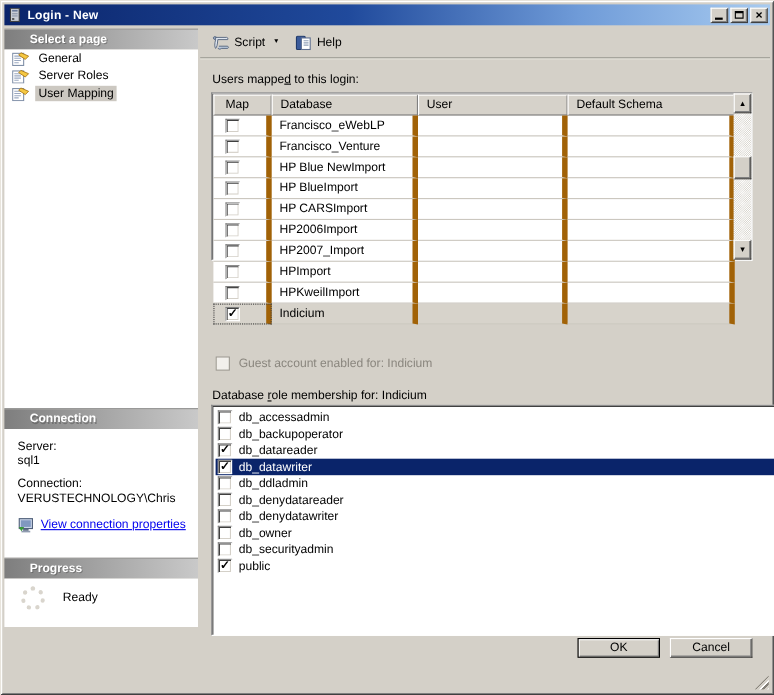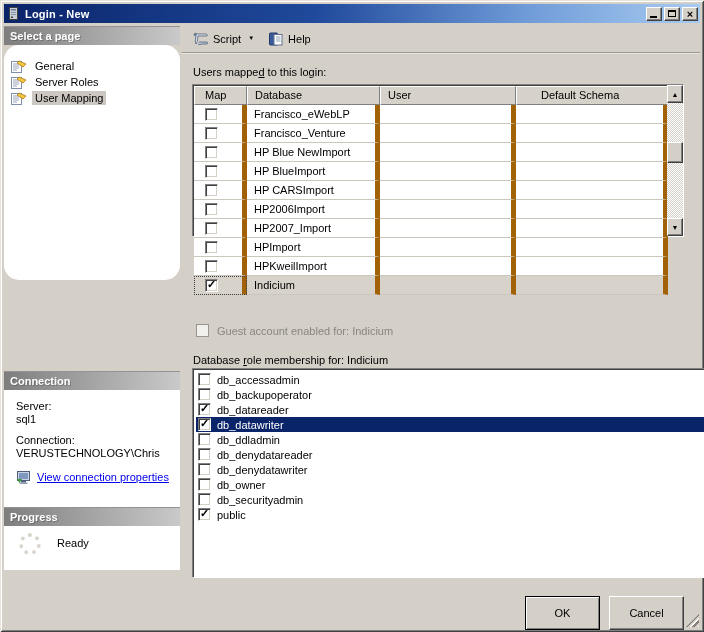--- a/index.html
+++ b/index.html
@@ -21,24 +21,24 @@
     border:1px solid; border-color:#fff #404040 #404040 #fff;
     box-shadow: inset -1px -1px 0 #808080;
     display:flex; align-items:center; justify-content:center; position:relative; }
   .glyph-min { position:absolute; left:3px; bottom:2px; width:7px; height:2px; background:#000; }
   .glyph-max { width:8px; height:7px; border:1px solid #000; border-top-width:2px; }
   .glyph-close { font-weight:bold; font-size:11px; line-height:10px; }
 
   
   .sec-header { position:absolute; left:4px; width:176px; height:19px;
     background: linear-gradient(90deg,#7e7e7e,#a8a8a8 55%,#c9c9c9);
-    color:#fff; font-weight:bold; line-height:19px; padding-left:6px;
+    color:#fff; font-weight:bold; line-height:19px; padding-left:23px;
     border-top:1px solid #939393; text-shadow:1px 1px 0 rgba(64,64,64,.4); }
   .white-box { position:absolute; left:4px; width:176px; background:#fff; }
-  #page-list { top:45px; height:235px; padding-top:13px;border-radius:15px; }
+  #page-list { top:45px; height:326px; padding-top:0; }
   .page-item { height:16px; display:flex; align-items:center; gap:5px; padding-left:7px; }
   .page-item .label { padding:0 3px; line-height:14px; }
   .page-item.selected .label { background:#ccc8c1; }
   .page-icon { width:16px; height:13px; flex:0 0 auto; }
 
   #conn-box { top:390px; height:117px; padding:10px 6px 0 12px; line-height:13px; }
   .conn-gap { height:8px; }
   .link-row { margin-top:10px; display:flex; align-items:center; gap:5px; }
   .link { color:#0000ee; text-decoration:underline; }
   #prog-box { top:526px; height:44px; }
@@ -64,21 +64,21 @@
   .gh-cell { background:#d6d2ca; border:1px solid; border-color:#fff #808080 #808080 #fff;
     padding-left:8px; line-height:17px; overflow:hidden; white-space:nowrap; }
   .grid-rows { width:474px; margin-left:1px; }
   .grid-row { display:flex; height:19px; background:#fff; }
   .grid-row.selected { background:#d7d3cb; }
   .cell { border-right:5px solid #a16207; border-bottom:1px solid #cbc7bf;
     overflow:hidden; white-space:nowrap; display:flex; align-items:center; }
   .c-map { width:53px; justify-content:flex-start; padding-left:11px; }
   .c-db { width:133px; padding-left:7px; }
   .c-user { width:136px; padding-left:7px; }
-  .c-schema { flex:1; padding-left:24px; }
+  .c-schema { flex:1; padding-left:7px; }
   .grid-row.selected .c-map { outline:1px dotted #404040; outline-offset:-1px; }
 
   .checkbox { width:13px; height:13px; background:#fff; flex:0 0 auto;
     border:1px solid; border-color:#808080 #fff #fff #808080;
     box-shadow: inset 1px 1px 0 #404040, inset -1px -1px 0 #d4d0c8;
     position:relative; }
   .checkbox.checked::after { content:"✓"; position:absolute; left:1px; top:-2px;
     font-size:11px; font-weight:bold; color:#000; }
   .checkbox.disabled { border-color:#9a968e; box-shadow:none; background:#f2f0ec; }
 
@@ -103,21 +103,21 @@
   
   .guest-row { position:absolute; left:196px; top:324px; display:flex; align-items:center;
     gap:8px; color:#8a867e; }
   .listbox { position:absolute; left:192px; top:368px; width:564px; height:210px;
     background:#fff; border:1px solid; border-color:#808080 #fff #fff #808080;
     box-shadow: inset 1px 1px 0 #404040; padding:3px 2px 0 3px; }
   .role-item { height:15px; display:flex; align-items:center; gap:6px; padding-left:2px; }
   .role-item.selected { background:#0a246a; color:#fff; }
 
   
-  .btn { position:absolute; top:596px; width:75px; height:34px; background:#d4d0c8;
+  .btn { position:absolute; top:580px; width:75px; height:18px; background:#d4d0c8;
     border:1px solid; border-color:#fff #404040 #404040 #fff;
     box-shadow: inset -1px -1px 0 #808080;
     display:flex; align-items:center; justify-content:center; }
   .btn.default { border-color:#000; box-shadow: inset 1px 1px 0 #fff, inset -1px -1px 0 #808080; }
   #ok-btn { left:525px; } #cancel-btn { left:609px; }
   .grip { position:absolute; right:5px; bottom:5px; width:13px; height:13px;
     background: repeating-linear-gradient(135deg, transparent 0 2px, #fff 2px 3px, #848078 3px 5px);
     clip-path: polygon(100% 0, 100% 100%, 0 100%); }
 </style>
 </head>

